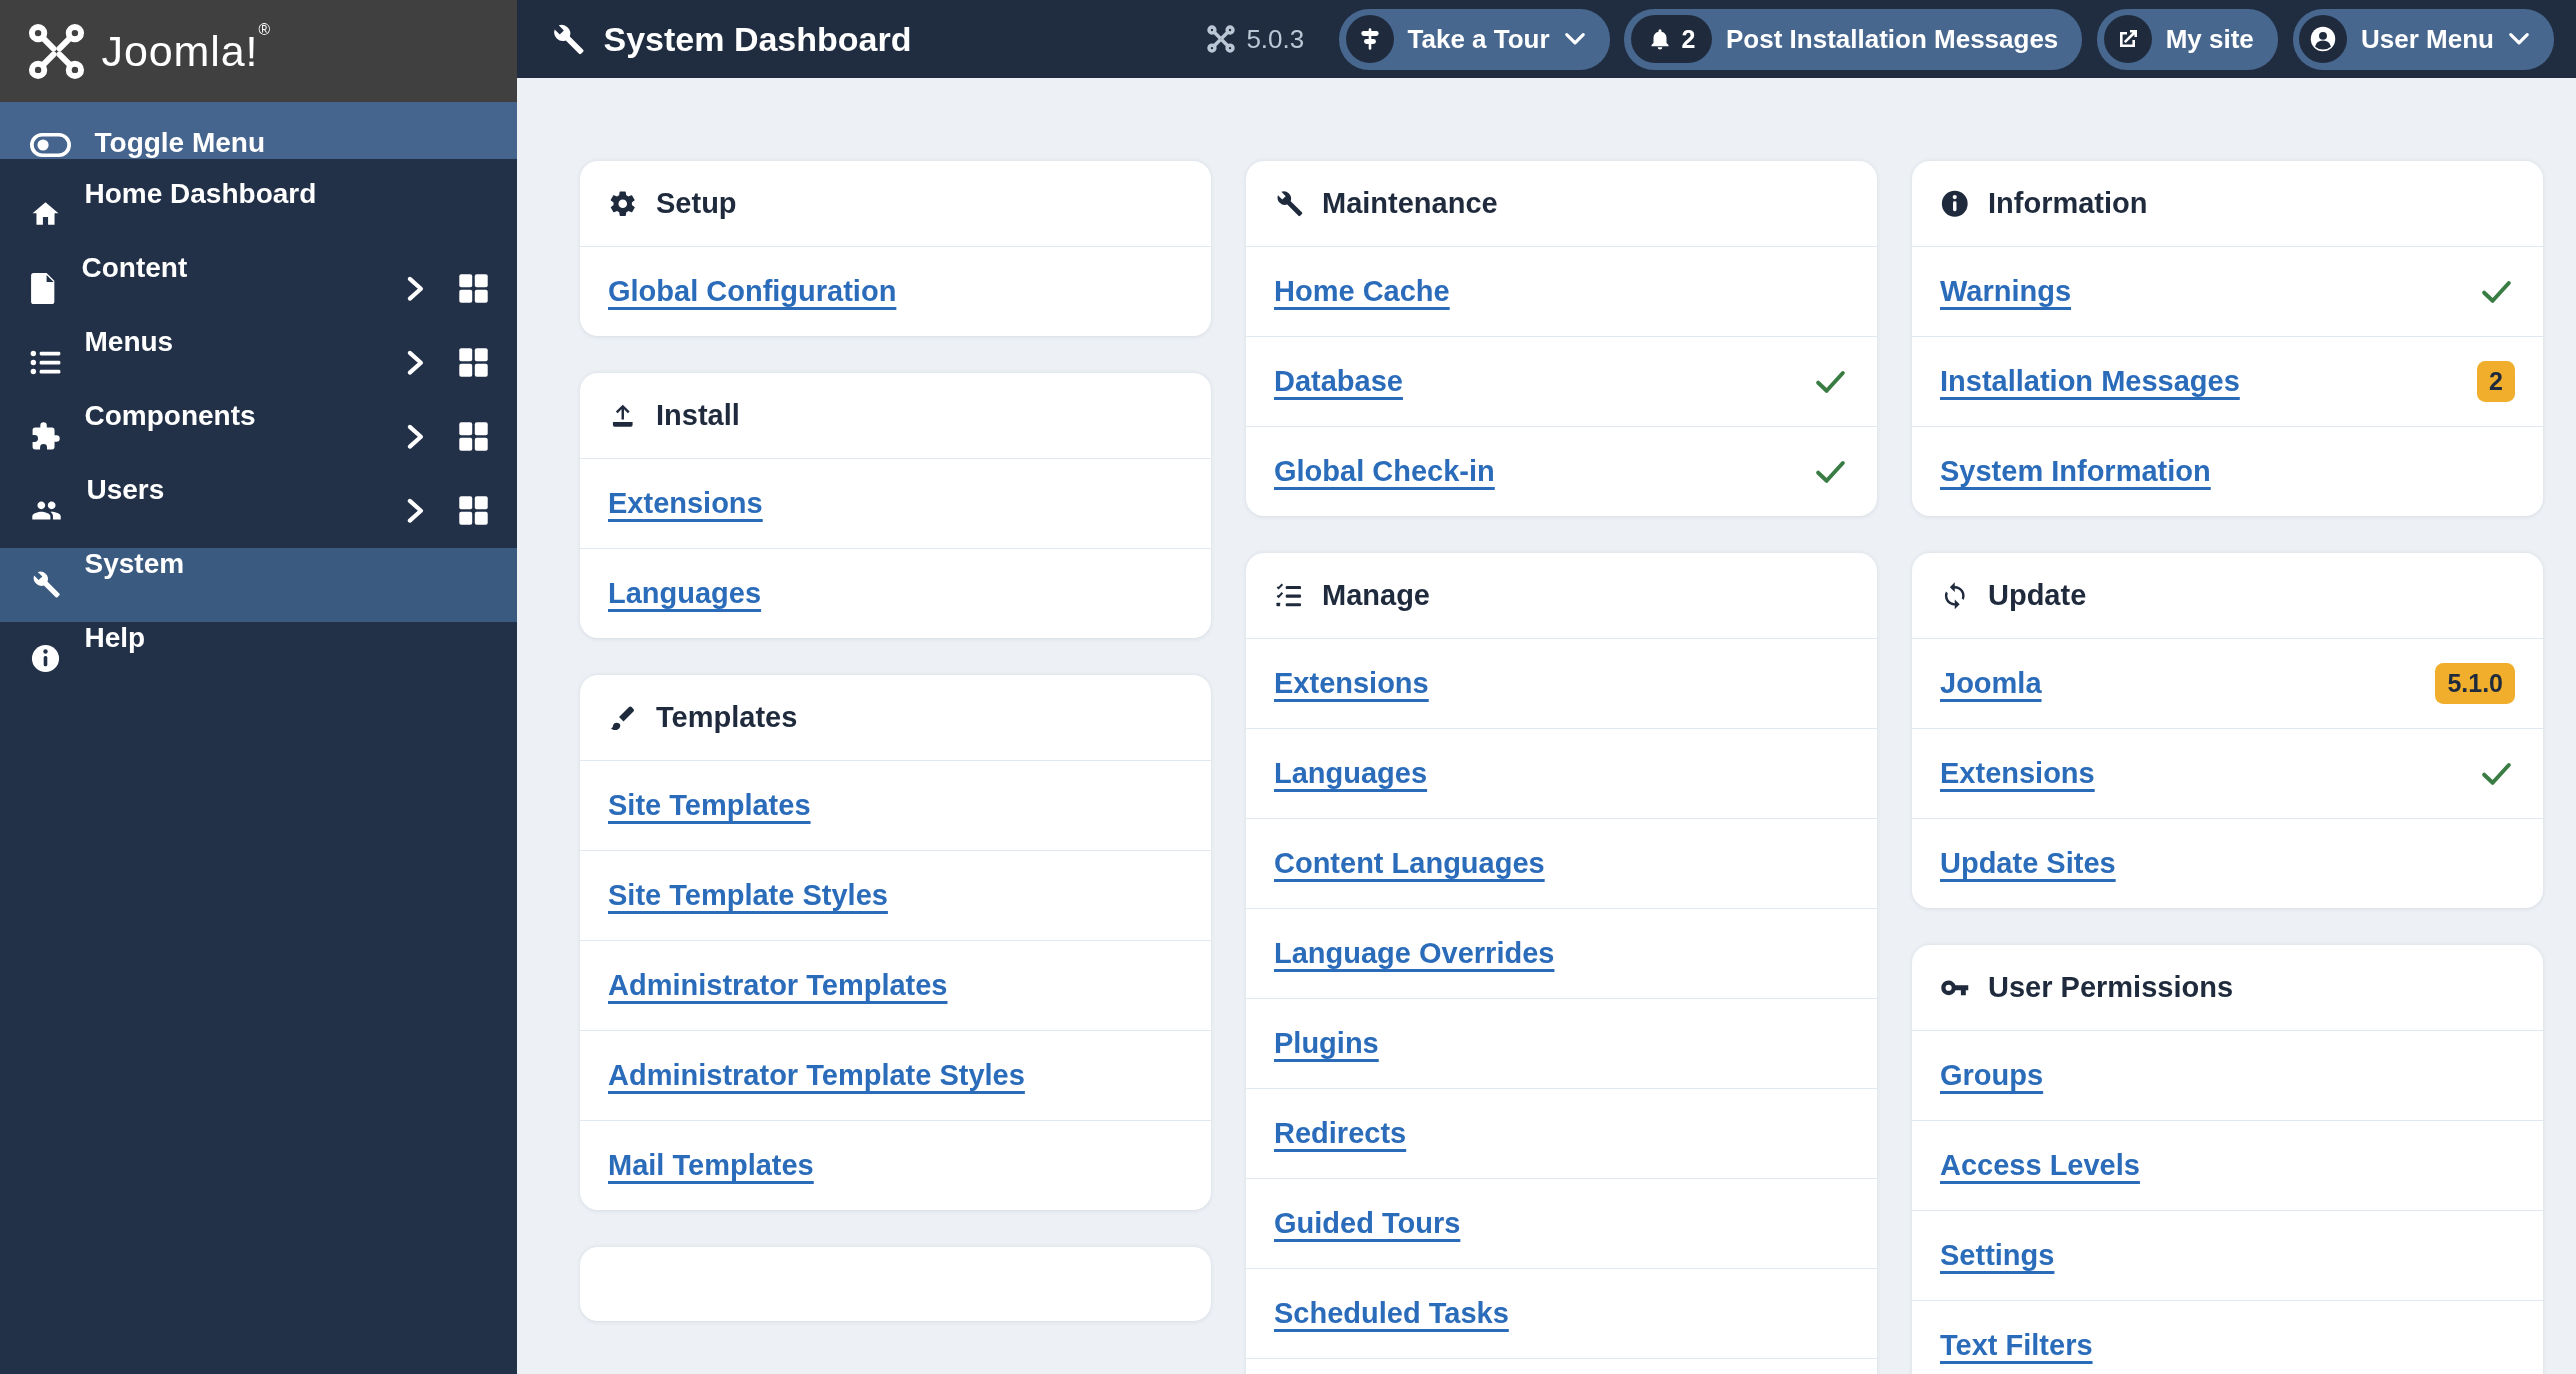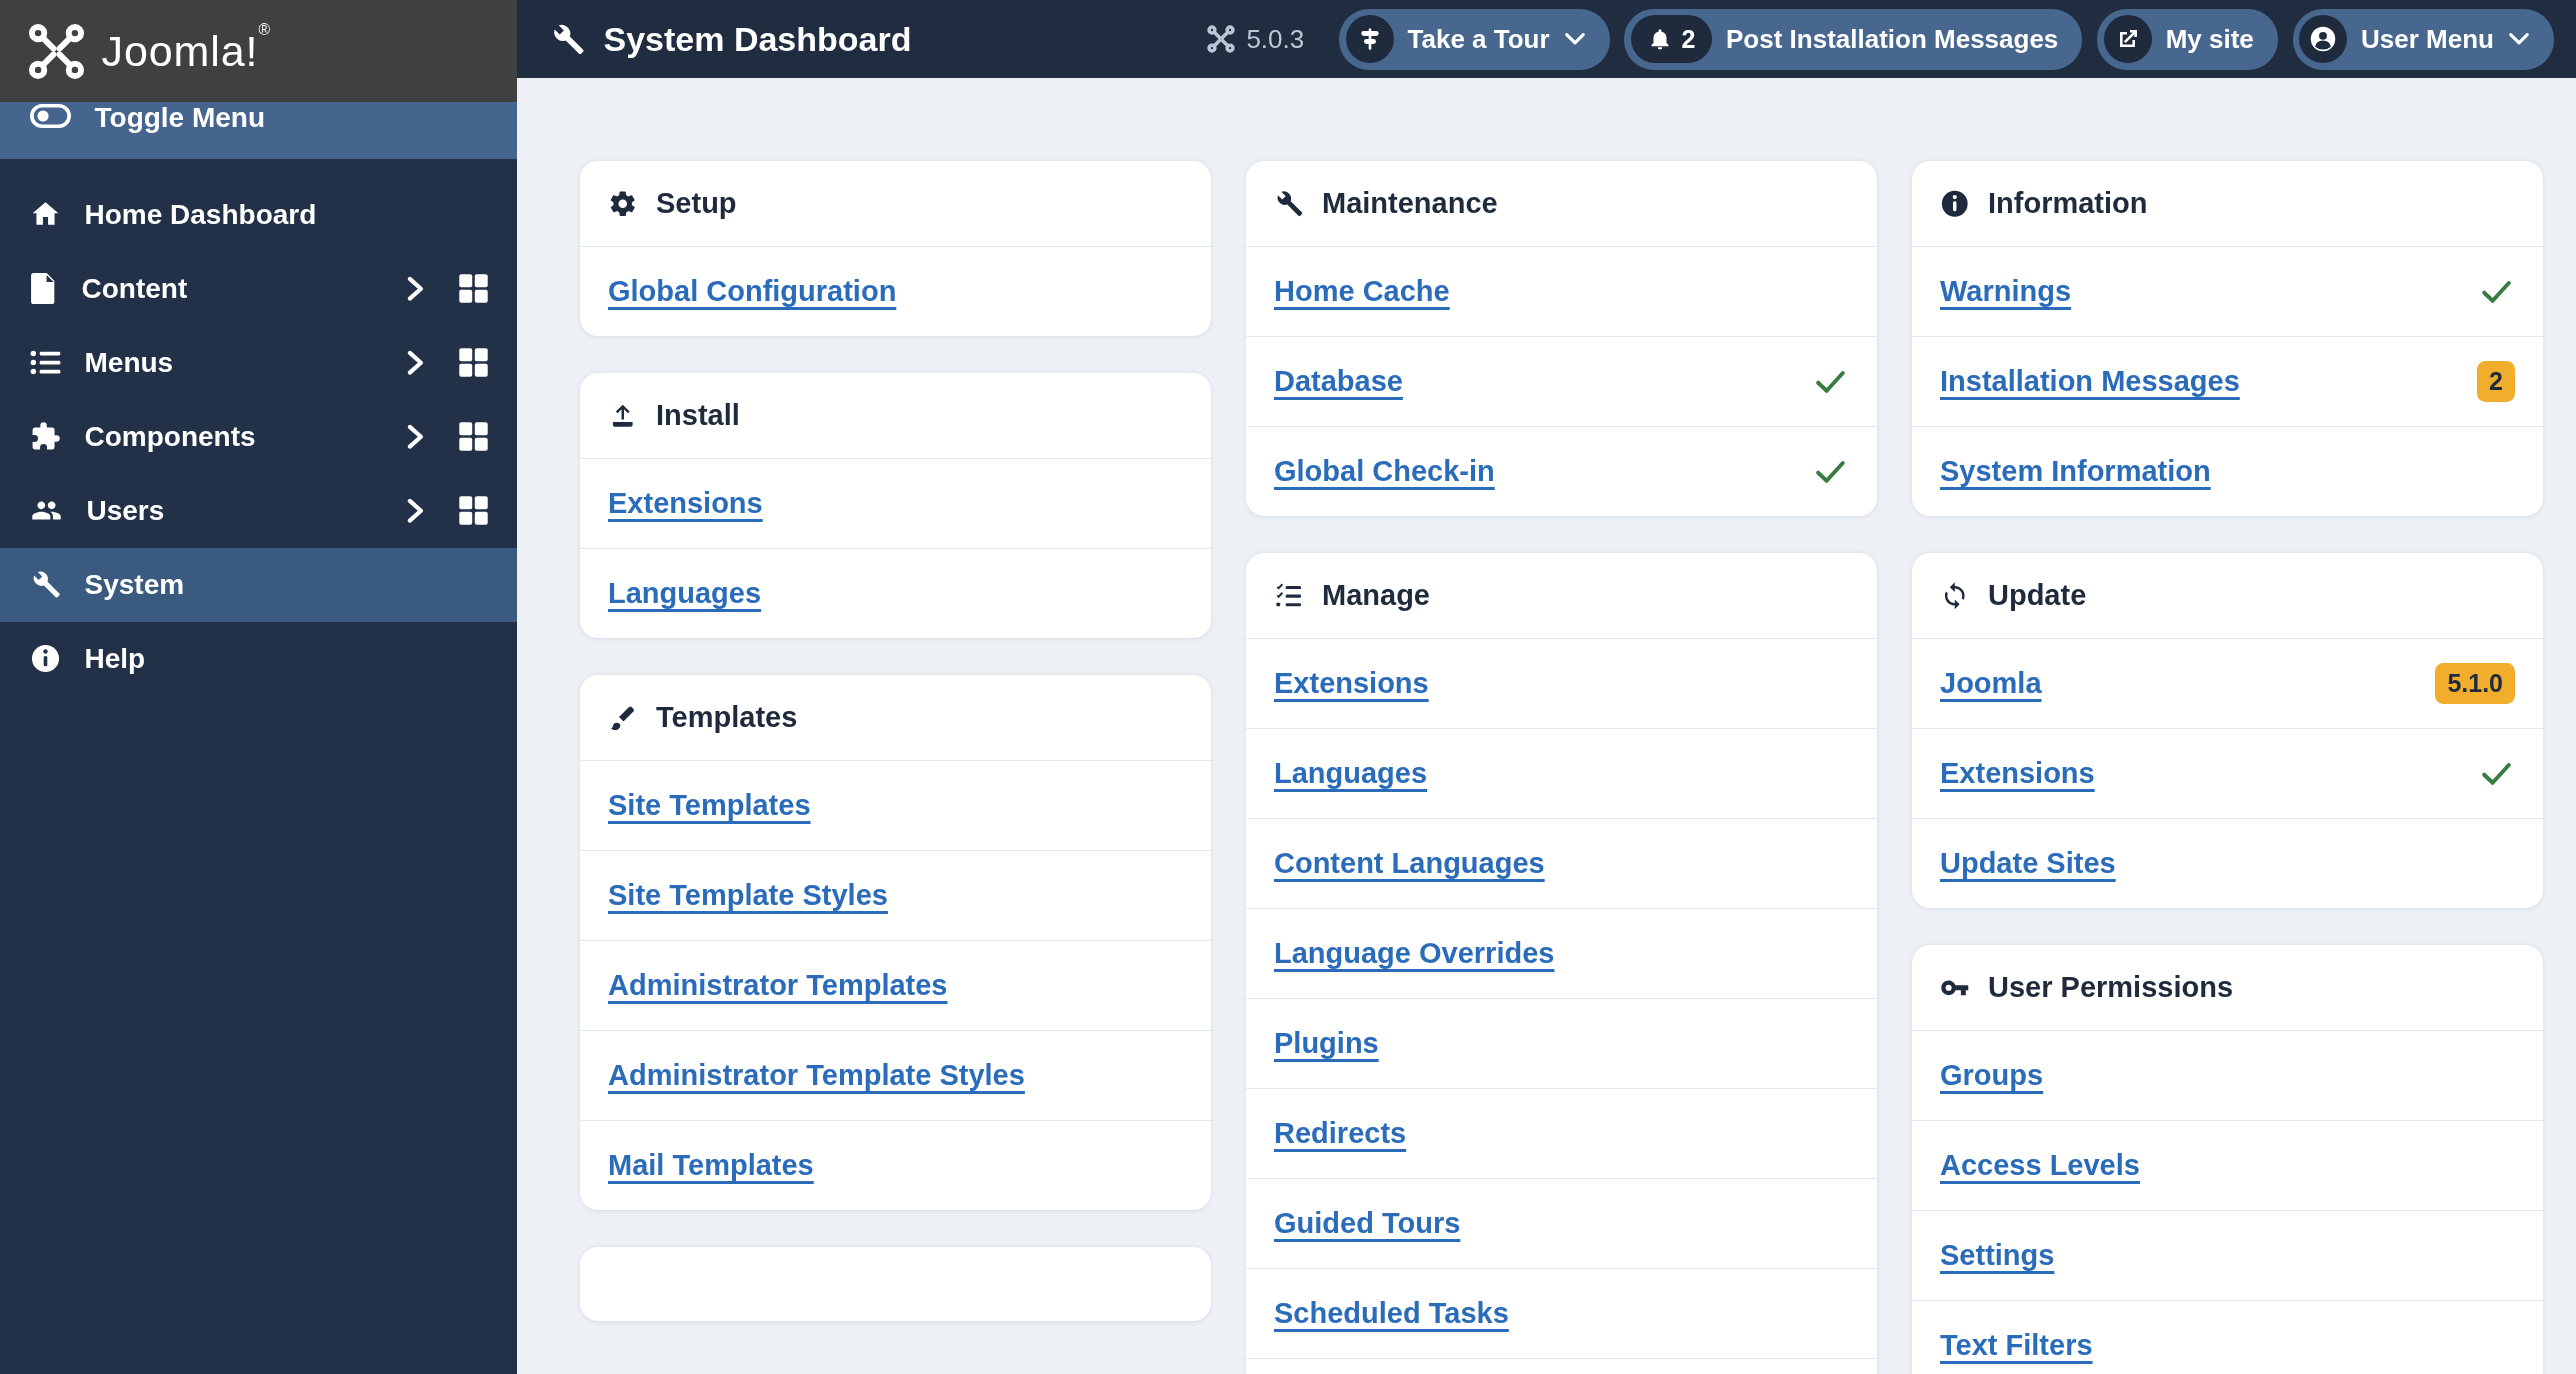--- a/index.html
+++ b/index.html
@@ -4,24 +4,24 @@
 <style>
   * { box-sizing: border-box; margin: 0; padding: 0; }
   html,body { width: 2576px; height: 1375px; overflow: hidden; }
   body { font-family: "Liberation Sans", sans-serif; background: #edf1f6; position: relative; }
 
   
   .sidebar { position: absolute; left: 0; top: 0; width: 517px; height: 1375px; background: #223148; z-index: 2; }
   .logo-area { height: 102px; background: #404040; display: flex; align-items: center; padding-left: 28px; gap: 16.6px; color: #fff; }
   .logo-text { font-size: 43px; font-weight: 400; letter-spacing: 0.9px; }
   .logo-reg { font-size: 15.7px; vertical-align: super; position: relative; top: -14.8px; }
-  .toggle-row { height: 57px; background: #45648e; display: flex; align-items: flex-start; padding-left: 29.5px; gap: 24px; color: #fff; }
+  .toggle-row { height: 57px; background: #45648e; display: flex; align-items: flex-end; padding-left: 29.5px; gap: 24px; color: #fff; }
   .toggle-row .label { font-size: 28px; font-weight: 600; }
   .menu { padding-top: 18.5px; }
-  .menu-item { height: 74px; display: flex; align-items: center; padding: 0 28px 0 29.5px; gap: 24px; color: #fff; cursor: pointer; }
+  .menu-item { height: 74px; display: flex; padding: 0 28px 0 29.5px; gap: 24px; color: #fff; cursor: pointer; }
   .menu-item .label { font-size: 28px; font-weight: 600; }
   .menu-item.active { background: #3b5a80; }
   .mi-right { margin-left: auto; display: flex; align-items: center; gap: 31px; }
   .icon { display: inline-flex; align-items: center; justify-content: center; }
   .icon svg { display: block; }
 
   
   .header { position: absolute; left: 517px; top: 0; width: 2059px; height: 78px; background: #202d40; display: flex; align-items: center; padding: 0 22px 0 33px; color: #fff; z-index: 2; }
   .header-title { display: flex; align-items: center; gap: 18.5px; }
   .header-title .title { font-size: 34px; font-weight: 700; }

